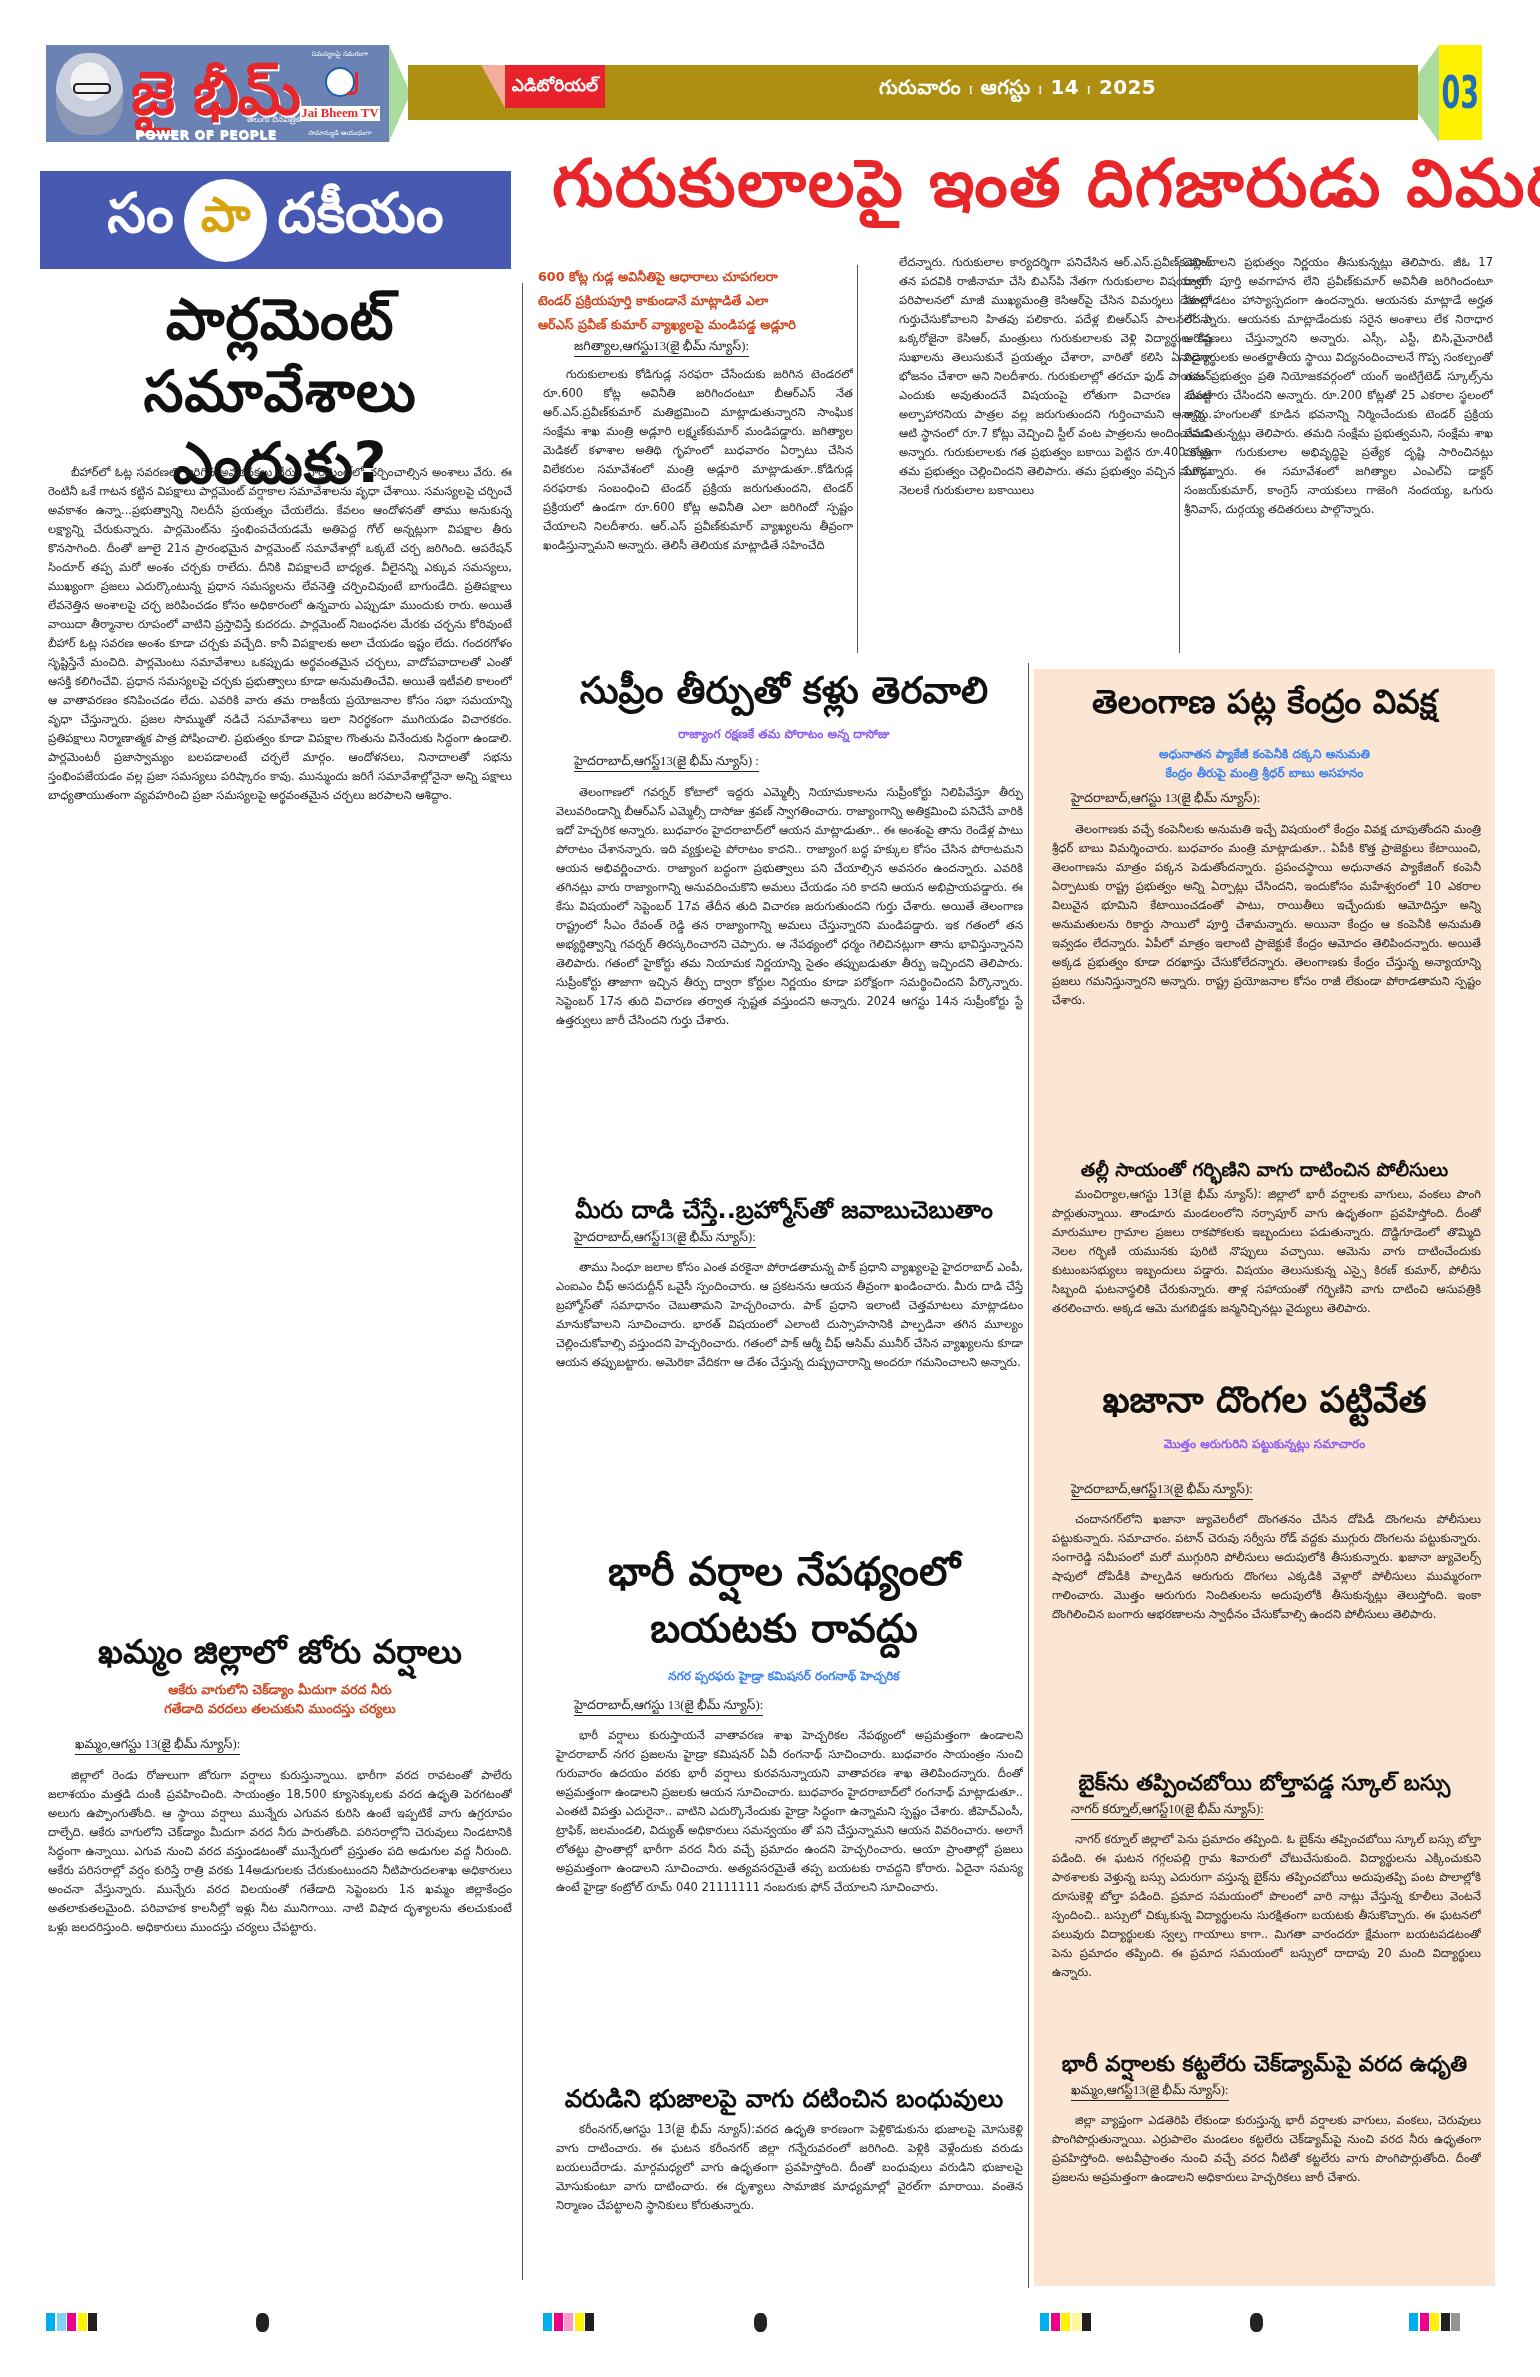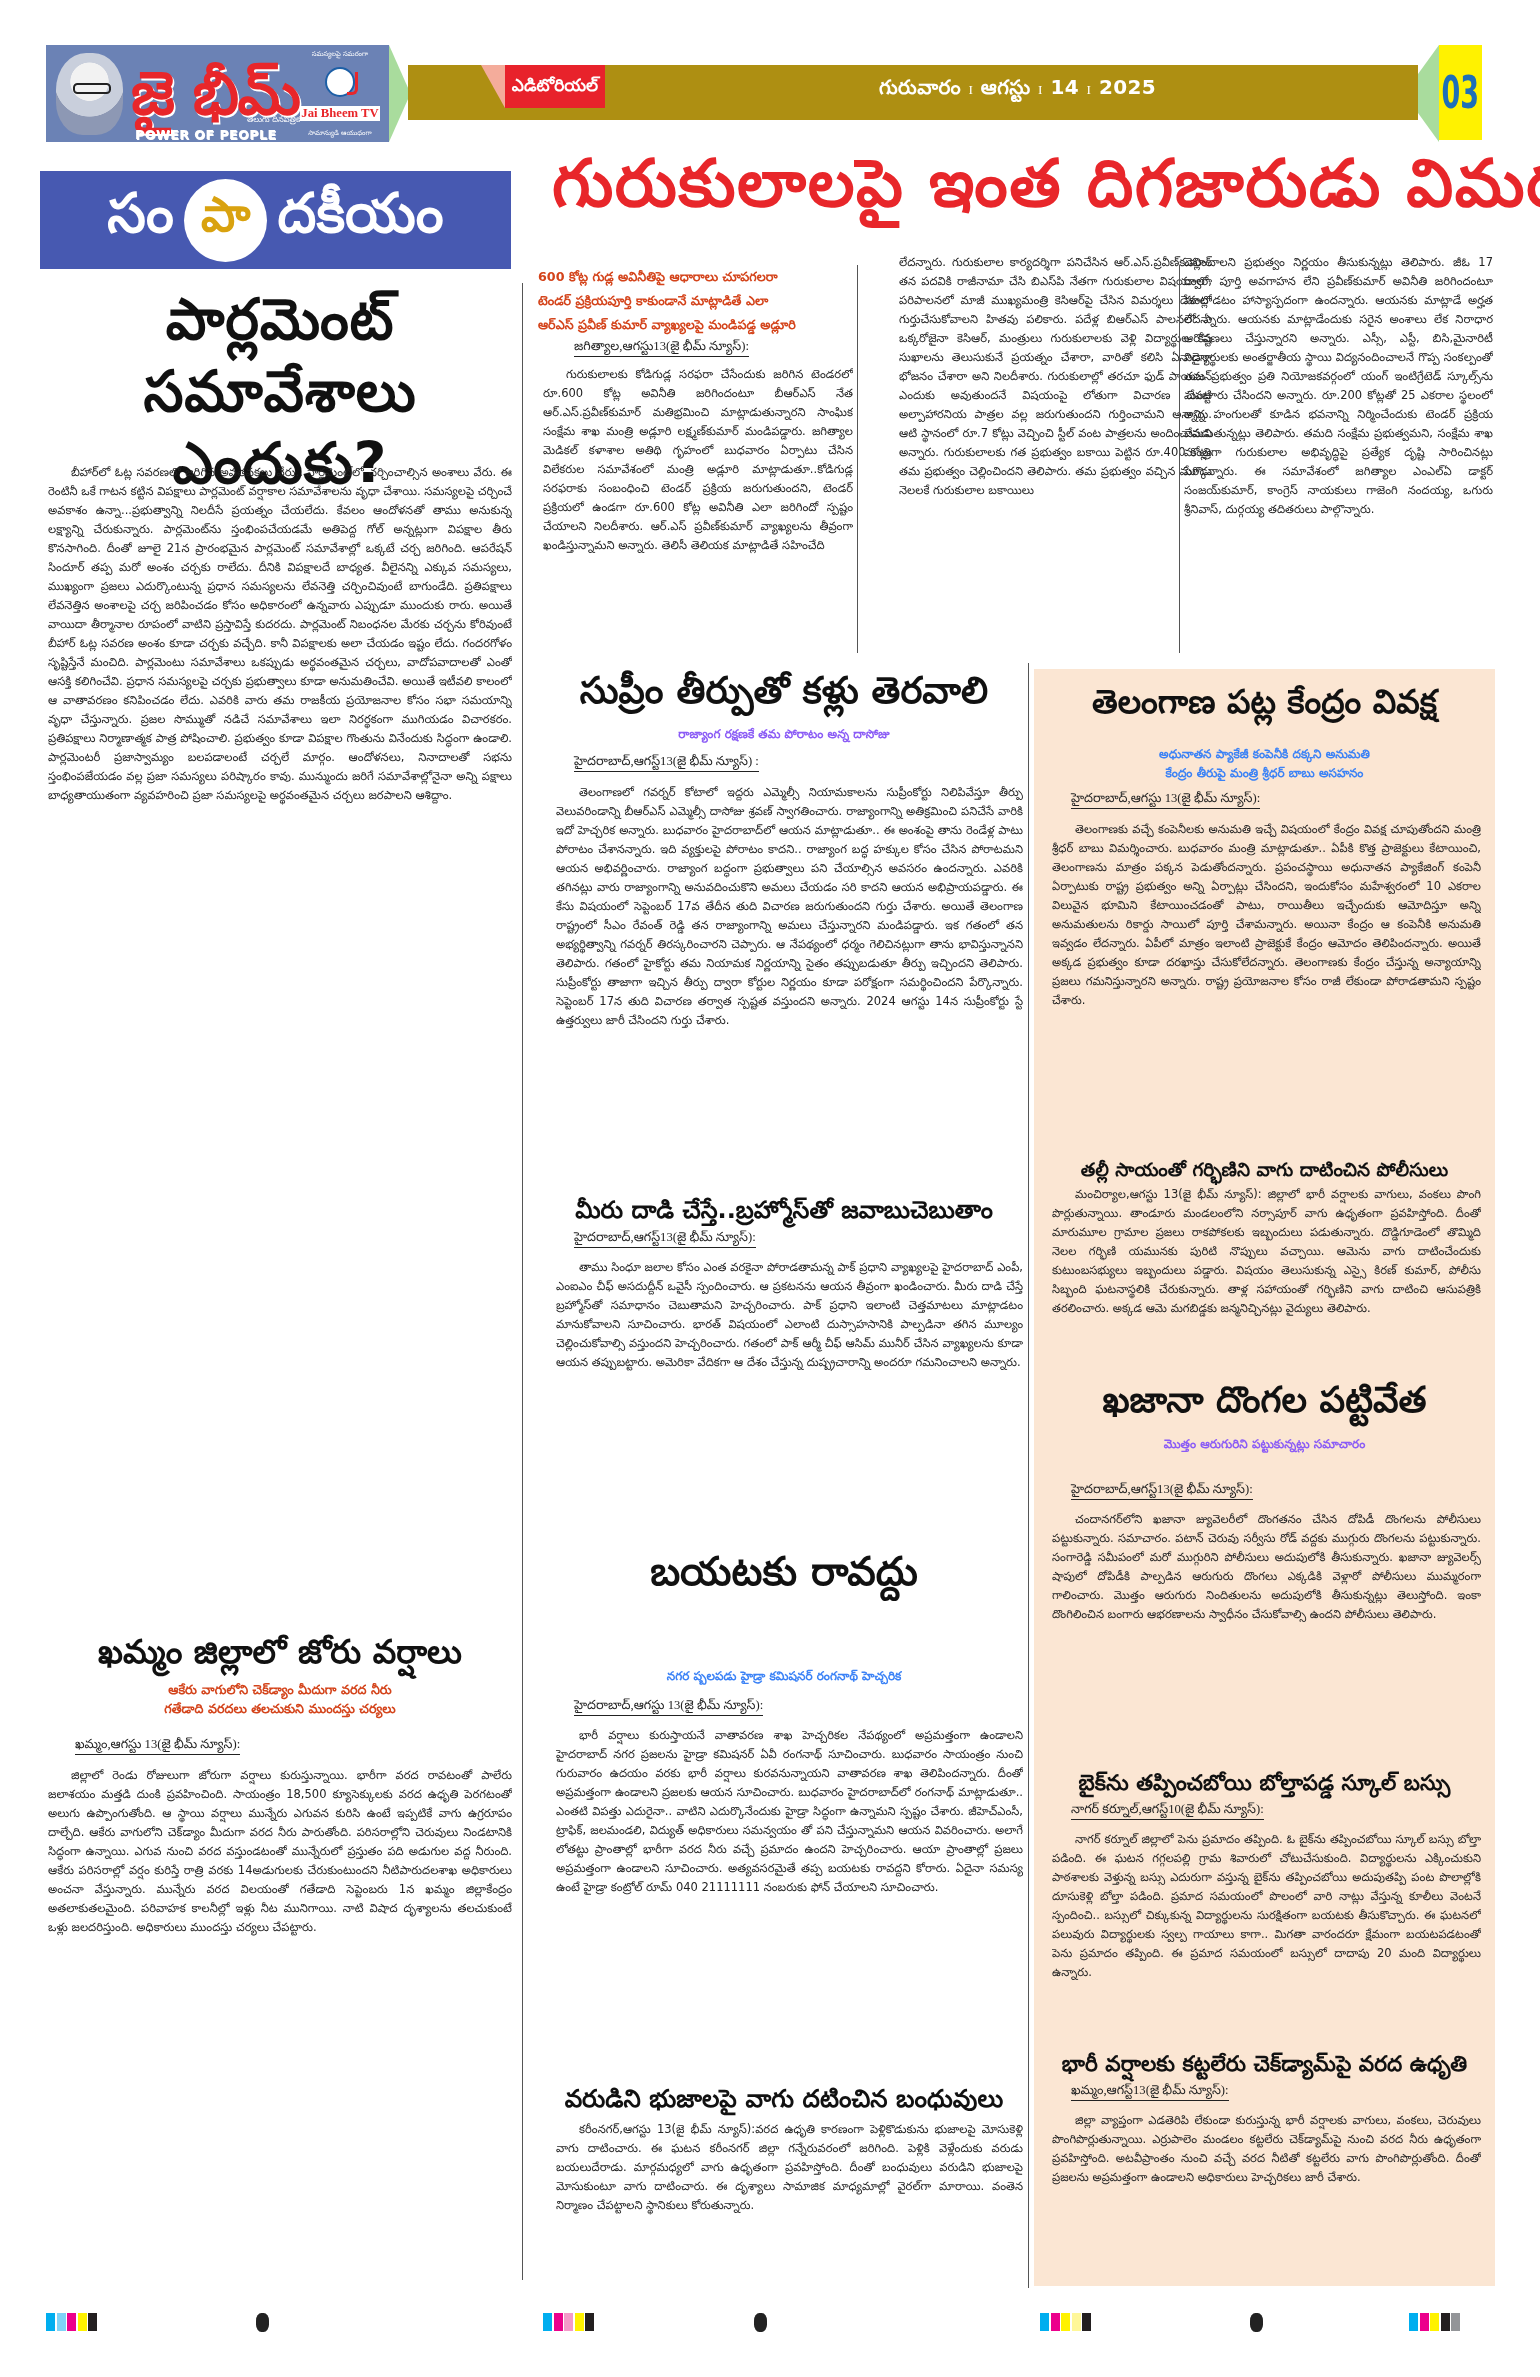--- a/index.html
+++ b/index.html
@@ -152,23 +152,24 @@
 
 <div class="story-h" style="left:538px; top:1196px; width:492px; font-size:24px;">మీరు దాడి చేస్తే..బ్రహ్మోస్‌తో జవాబుచెబుతాం</div>
 <div class="dl-abs" style="left:574px; top:1230px;">
   <span class="dateline">హైదరాబాద్,ఆగస్ట్13(జై భీమ్ న్యూస్):</span>
 </div>
 <div class="col-text" style="left:556px; top:1258px; width:467px; height:265px;">
   <p>తాము సింధూ జలాల కోసం ఎంత వరకైనా పోరాడతామన్న పాక్ ప్రధాని వ్యాఖ్యలపై హైదరాబాద్ ఎంపీ, ఎంఐఎం చీఫ్ అసదుద్దీన్ ఒవైసీ స్పందించారు. ఆ ప్రకటనను ఆయన తీవ్రంగా ఖండించారు. మీరు దాడి చేస్తే బ్రహ్మోస్‌తో సమాధానం చెబుతామని హెచ్చరించారు. పాక్ ప్రధాని ఇలాంటి చెత్తమాటలు మాట్లాడటం మానుకోవాలని సూచించారు. భారత్ విషయంలో ఎలాంటి దుస్సాహసానికి పాల్పడినా తగిన మూల్యం చెల్లించుకోవాల్సి వస్తుందని హెచ్చరించారు. గతంలో పాక్ ఆర్మీ చీఫ్ ఆసిమ్ మునీర్ చేసిన వ్యాఖ్యలను కూడా ఆయన తప్పుబట్టారు. అమెరికా వేదికగా ఆ దేశం చేస్తున్న దుష్ప్రచారాన్ని అందరూ గమనించాలని అన్నారు.</p>
 </div>
 
 <div class="story-h" style="left:538px; top:1543px; width:492px; font-size:40px; line-height:57px;">
+  <div>భారీ వర్షాల నేపథ్యంలో</div>
   <div>బయటకు రావద్దు</div>
 </div>
-<div class="story-kick maroon" style="left:538px; top:1669px; width:492px;">నగర ప్బలపడు హైడ్రా కమిషనర్ రంగనాథ్ హెచ్చరిక</div>
+<div class="story-kick maroon" style="left:538px; top:1669px; width:492px;">నగర ప్సరఫరు హైడ్రా కమిషనర్ రంగనాథ్ హెచ్చరిక</div>
 <div class="dl-abs" style="left:574px; top:1698px;">
   <span class="dateline">హైదరాబాద్,ఆగస్టు 13(జై భీమ్ న్యూస్):</span>
 </div>
 <div class="col-text" style="left:556px; top:1726px; width:467px; height:339px;">
   <p>భారీ వర్షాలు కురుస్తాయనే వాతావరణ శాఖ హెచ్చరికల నేపథ్యంలో అప్రమత్తంగా ఉండాలని హైదరాబాద్ నగర ప్రజలను హైడ్రా కమిషనర్ ఏవీ రంగనాథ్ సూచించారు. బుధవారం సాయంత్రం నుంచి గురువారం ఉదయం వరకు భారీ వర్షాలు కురవనున్నాయని వాతావరణ శాఖ తెలిపిందన్నారు. దీంతో అప్రమత్తంగా ఉండాలని ప్రజలకు ఆయన సూచించారు. బుధవారం హైదరాబాద్‌లో రంగనాథ్ మాట్లాడుతూ.. ఎంతటి విపత్తు ఎదురైనా.. వాటిని ఎదుర్కొనేందుకు హైడ్రా సిద్ధంగా ఉన్నామని స్పష్టం చేశారు. జీహెచ్‌ఎంసీ, ట్రాఫిక్, జలమండలి, విద్యుత్ అధికారులు సమన్వయం తో పని చేస్తున్నామని ఆయన వివరించారు. అలాగే లోతట్టు ప్రాంతాల్లో భారీగా వరద నీరు వచ్చే ప్రమాదం ఉందని హెచ్చరించారు. ఆయా ప్రాంతాల్లో ప్రజలు అప్రమత్తంగా ఉండాలని సూచించారు. అత్యవసరమైతే తప్ప బయటకు రావద్దని కోరారు. ఏదైనా సమస్య ఉంటే హైడ్రా కంట్రోల్ రూమ్ 040 21111111 నంబరుకు ఫోన్ చేయాలని సూచించారు.</p>
 </div>
 
 <div class="story-h" style="left:538px; top:2084px; width:492px; font-size:24.6px;">వరుడిని భుజాలపై వాగు దటించిన బంధువులు</div>
 <div class="col-text" style="left:556px; top:2120px; width:467px; height:168px;">
   <p>కరీంనగర్,ఆగస్టు 13(జై భీమ్ న్యూస్):వరద ఉధృతి కారణంగా పెళ్లికొడుకును భుజాలపై మోసుకెళ్లి వాగు దాటించారు. ఈ ఘటన కరీంనగర్ జిల్లా గన్నేరువరంలో జరిగింది. పెళ్లికి వెళ్లేందుకు వరుడు బయలుదేరాడు. మార్గమధ్యలో వాగు ఉధృతంగా ప్రవహిస్తోంది. దీంతో బంధువులు వరుడిని భుజాలపై మోసుకుంటూ వాగు దాటించారు. ఈ దృశ్యాలు సామాజిక మాధ్యమాల్లో వైరల్‌గా మారాయి. వంతెన నిర్మాణం చేపట్టాలని స్థానికులు కోరుతున్నారు.</p>

